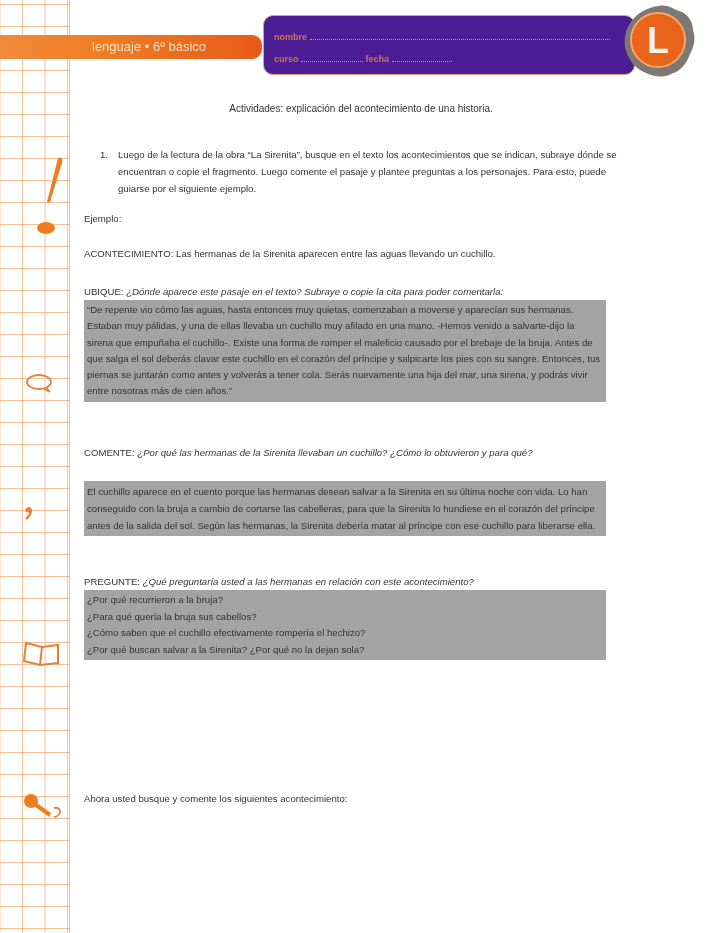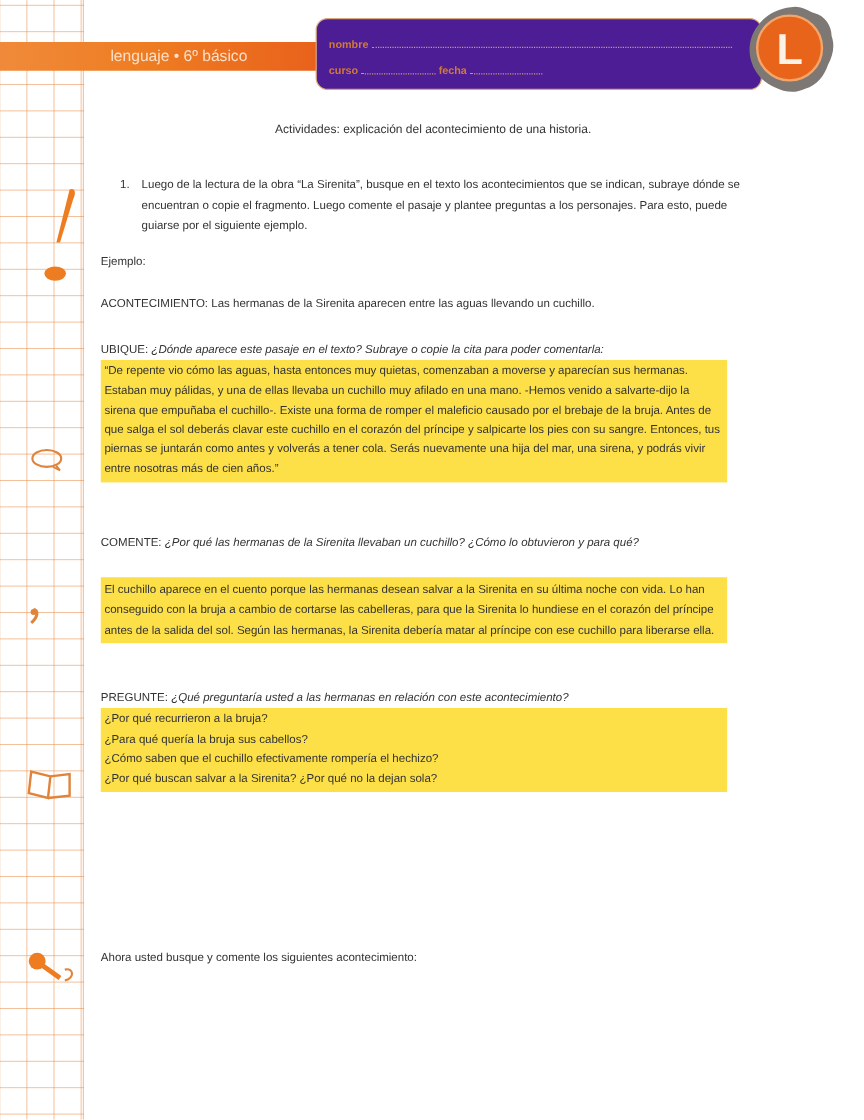--- a/index.html
+++ b/index.html
@@ -16,21 +16,20 @@
       linear-gradient(to bottom, rgba(232,140,70,0.55) 1px, transparent 1px);
     background-size: 22.6px 22px;
     background-position: 22px 4px;
     border-right: 1px solid rgba(232,140,70,0.5);
   }
   .deco { position: absolute; }
   .header-bar {
     position: absolute; left: 0; top: 35px; width: 262px; height: 24px;
     background: linear-gradient(to right, #f08a3a 0%, #ee7d22 40%, #e85a1a 100%);
     border-radius: 0 10px 10px 0;
-    padding-left: 40px;
   }
   .header-bar .tag {
     position: absolute; left: 92px; top: 4px; color: #fde0c8; font-size: 13px; white-space: nowrap;
   }
   .name-box {
     position: absolute; left: 263px; top: 15px; width: 370px; height: 58px;
     border: 1px solid #d9a87a; border-radius: 10px 10px 10px 10px;
     background: #4c1d95;
   }
   .name-box .row { position: absolute; left: 10px; font-size: 9px; font-weight: bold; color: #d07a3a; white-space: nowrap; }
@@ -38,21 +37,21 @@
   .name-box .row2 { top: 38px; }
   .dots { display: inline-block; border-bottom: 1px dotted #c99a70; height: 6px; vertical-align: baseline; }
   .badge {
     position: absolute; left: 621px; top: 3px; width: 76px; height: 76px;
   }
   .content { position: absolute; left: 84px; width: 522px; font-size: 9.6px; line-height: 16px; color: #333; }
   .title { position: absolute; left: 100px; top: 103px; width: 522px; text-align: center; font-size: 10px; color: #333; }
   .item { position: absolute; left: 100px; top: 146px; width: 522px; font-size: 9.6px; line-height: 17px; }
   .item .num { position: absolute; left: 0; top: 0; }
   .item .txt { margin-left: 18px; }
-  .hl { background: #fde047; padding: 2px 3px; }
+  .hl { background: #a3a3a3; padding: 2px 3px; }
   em { font-style: italic; }
 </style>
 </head>
 <body>
 
 <div class="grid-strip"></div>
 
 <svg class="deco" style="left:28px;top:150px" width="40" height="90" viewBox="0 0 40 90">
   <path d="M30 8 C34 6 36 10 33 16 L22 52 L19 52 Z" fill="#ee7d22"></path>
   <ellipse cx="18" cy="78" rx="9" ry="6" fill="#ee7d22"></ellipse>

